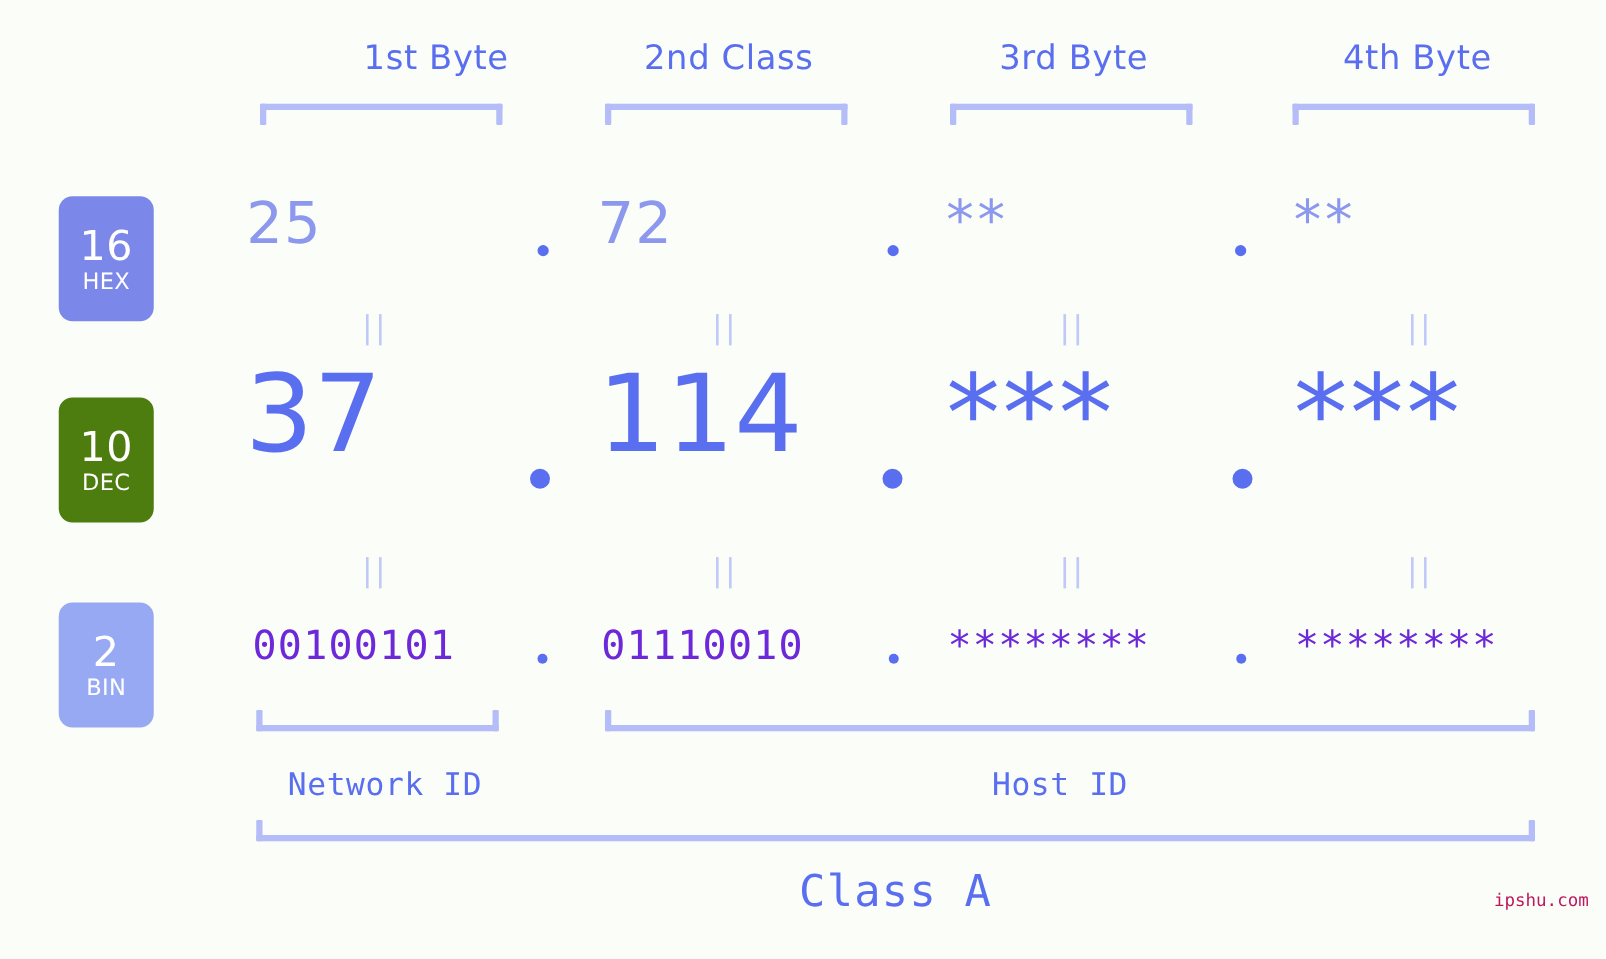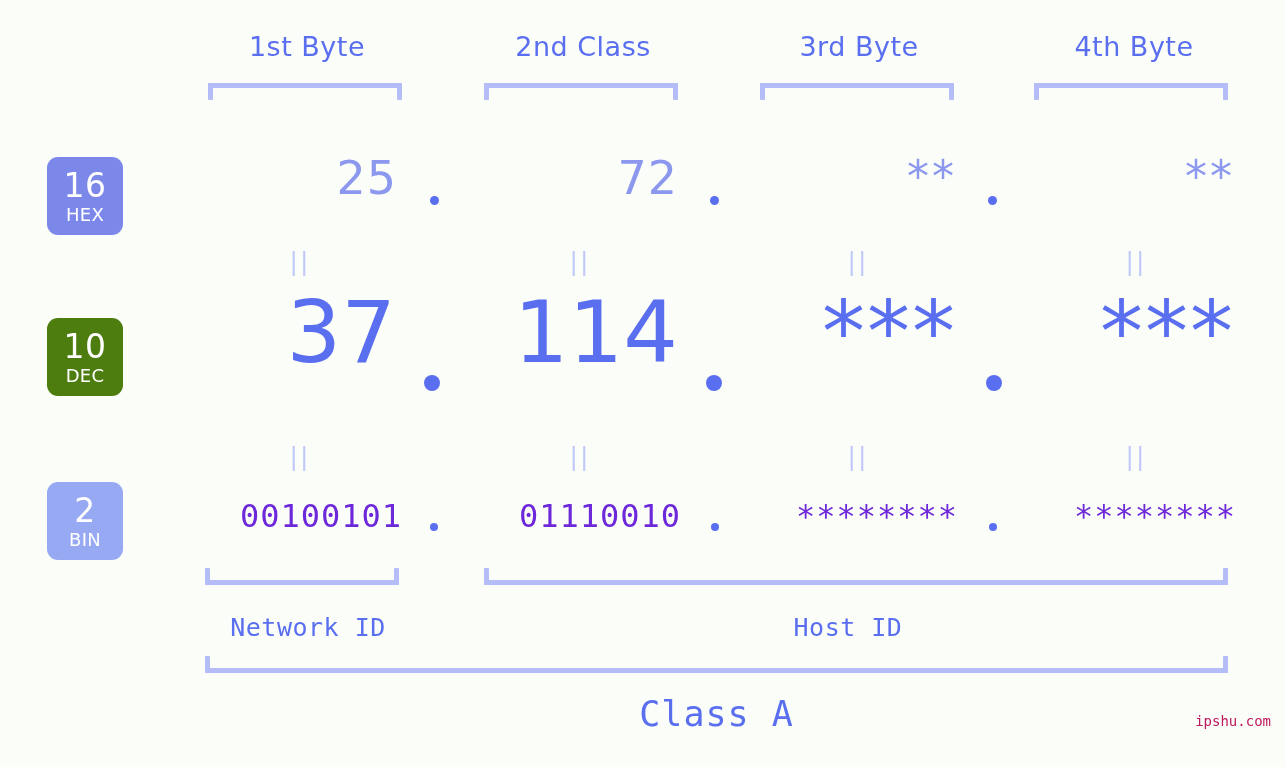--- a/index.html
+++ b/index.html
@@ -61,21 +61,21 @@
   .bracket.up .bar { bottom: 0; }
   .bracket.up .tick { bottom: 0; height: 17px; }
   .bracket.up .tick.l { left: 0; }
   .bracket.up .tick.r { right: 0; }
 
   
   .badge {
     position: absolute;
     left: 47px;
     width: 76px;
-    height: 78px;
+    height: 100px;
     border-radius: 11px;
     color: #ffffff;
     display: flex;
     flex-direction: column;
     align-items: center;
     justify-content: center;
     line-height: 1;
   }
   .badge .num {
     font-size: 33px;
@@ -87,21 +87,21 @@
     margin-top: 4px;
     letter-spacing: 0.3px;
   }
   #badge-hex { top: 157px; background: #7b88e9; }
   #badge-dec { top: 318px; background: #4d7c0f; }
   #badge-bin { top: 482px; background: #97a9f3; }
 
   
   .cell {
     position: absolute;
-    text-align: right;
+    text-align: left;
     line-height: 1;
   }
 
   .row-hex .cell {
     width: 200px;
     font-family: "DejaVu Sans", sans-serif;
     font-size: 46px;
     color: #8b98ee;
     top: 155px;
     letter-spacing: 1px;
@@ -178,21 +178,21 @@
     font-size: 14px;
     color: #be185d;
     letter-spacing: 0px;
   }
 </style>
 </head>
 <body>
 
 <div class="stage">
 
-  <div class="byte-head" style="left:207px;">1st Byte</div>
+  <div class="byte-head" style="left:207px;text-align:right;">1st Byte</div>
   <div class="byte-head" style="left:483px;">2nd Class</div>
   <div class="byte-head" style="left:759px;">3rd Byte</div>
   <div class="byte-head" style="left:1034px;">4th Byte</div>
 
   <div class="bracket down" style="left:208px; top:83px; width:194px; height:17px;">
     <div class="bar"></div>
       <div class="tick l"></div>
       <div class="tick r"></div>
   </div>
   <div class="bracket down" style="left:484px; top:83px; width:194px; height:17px;">

